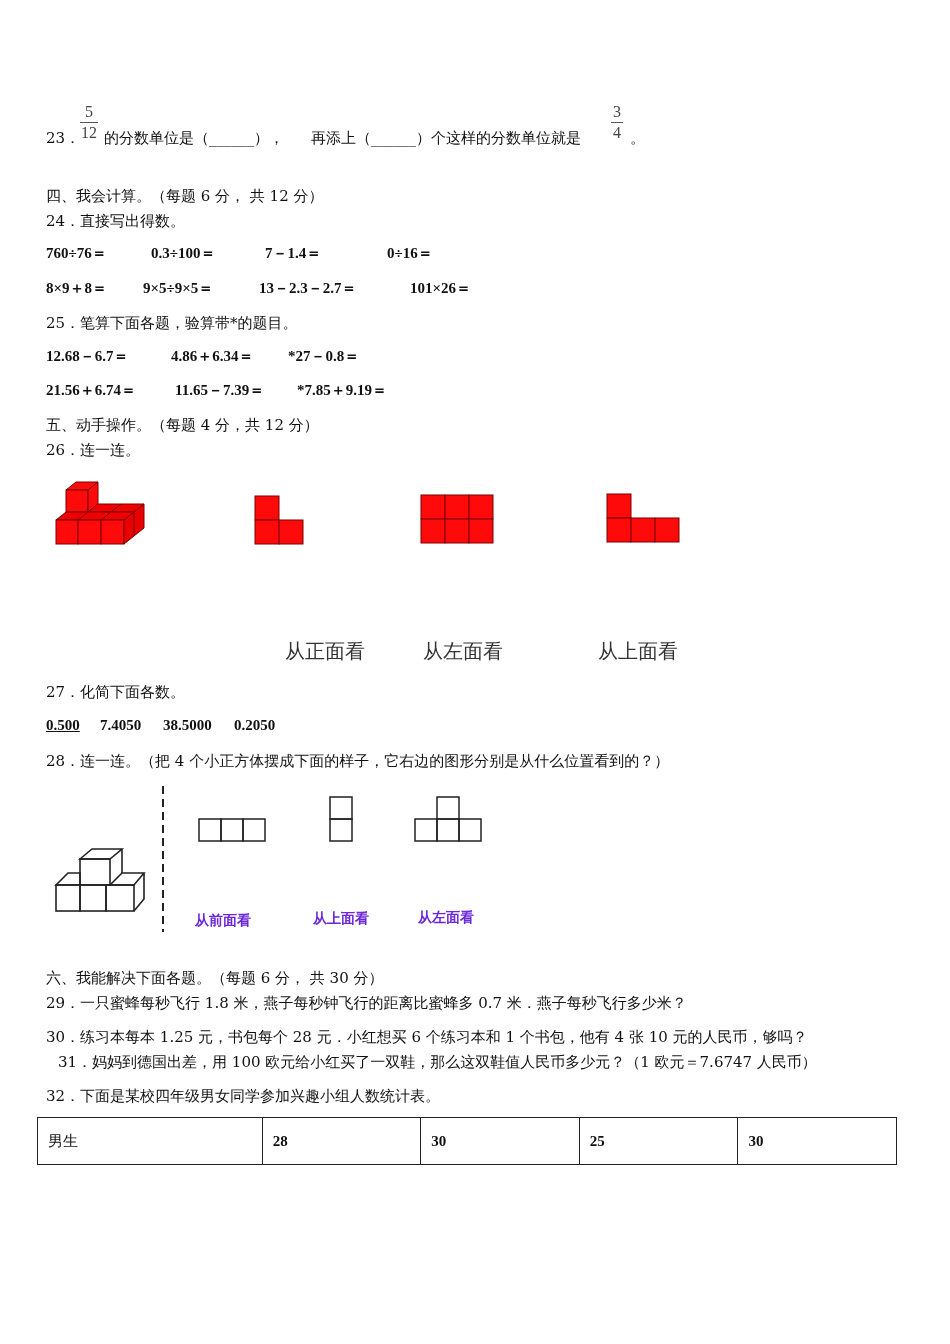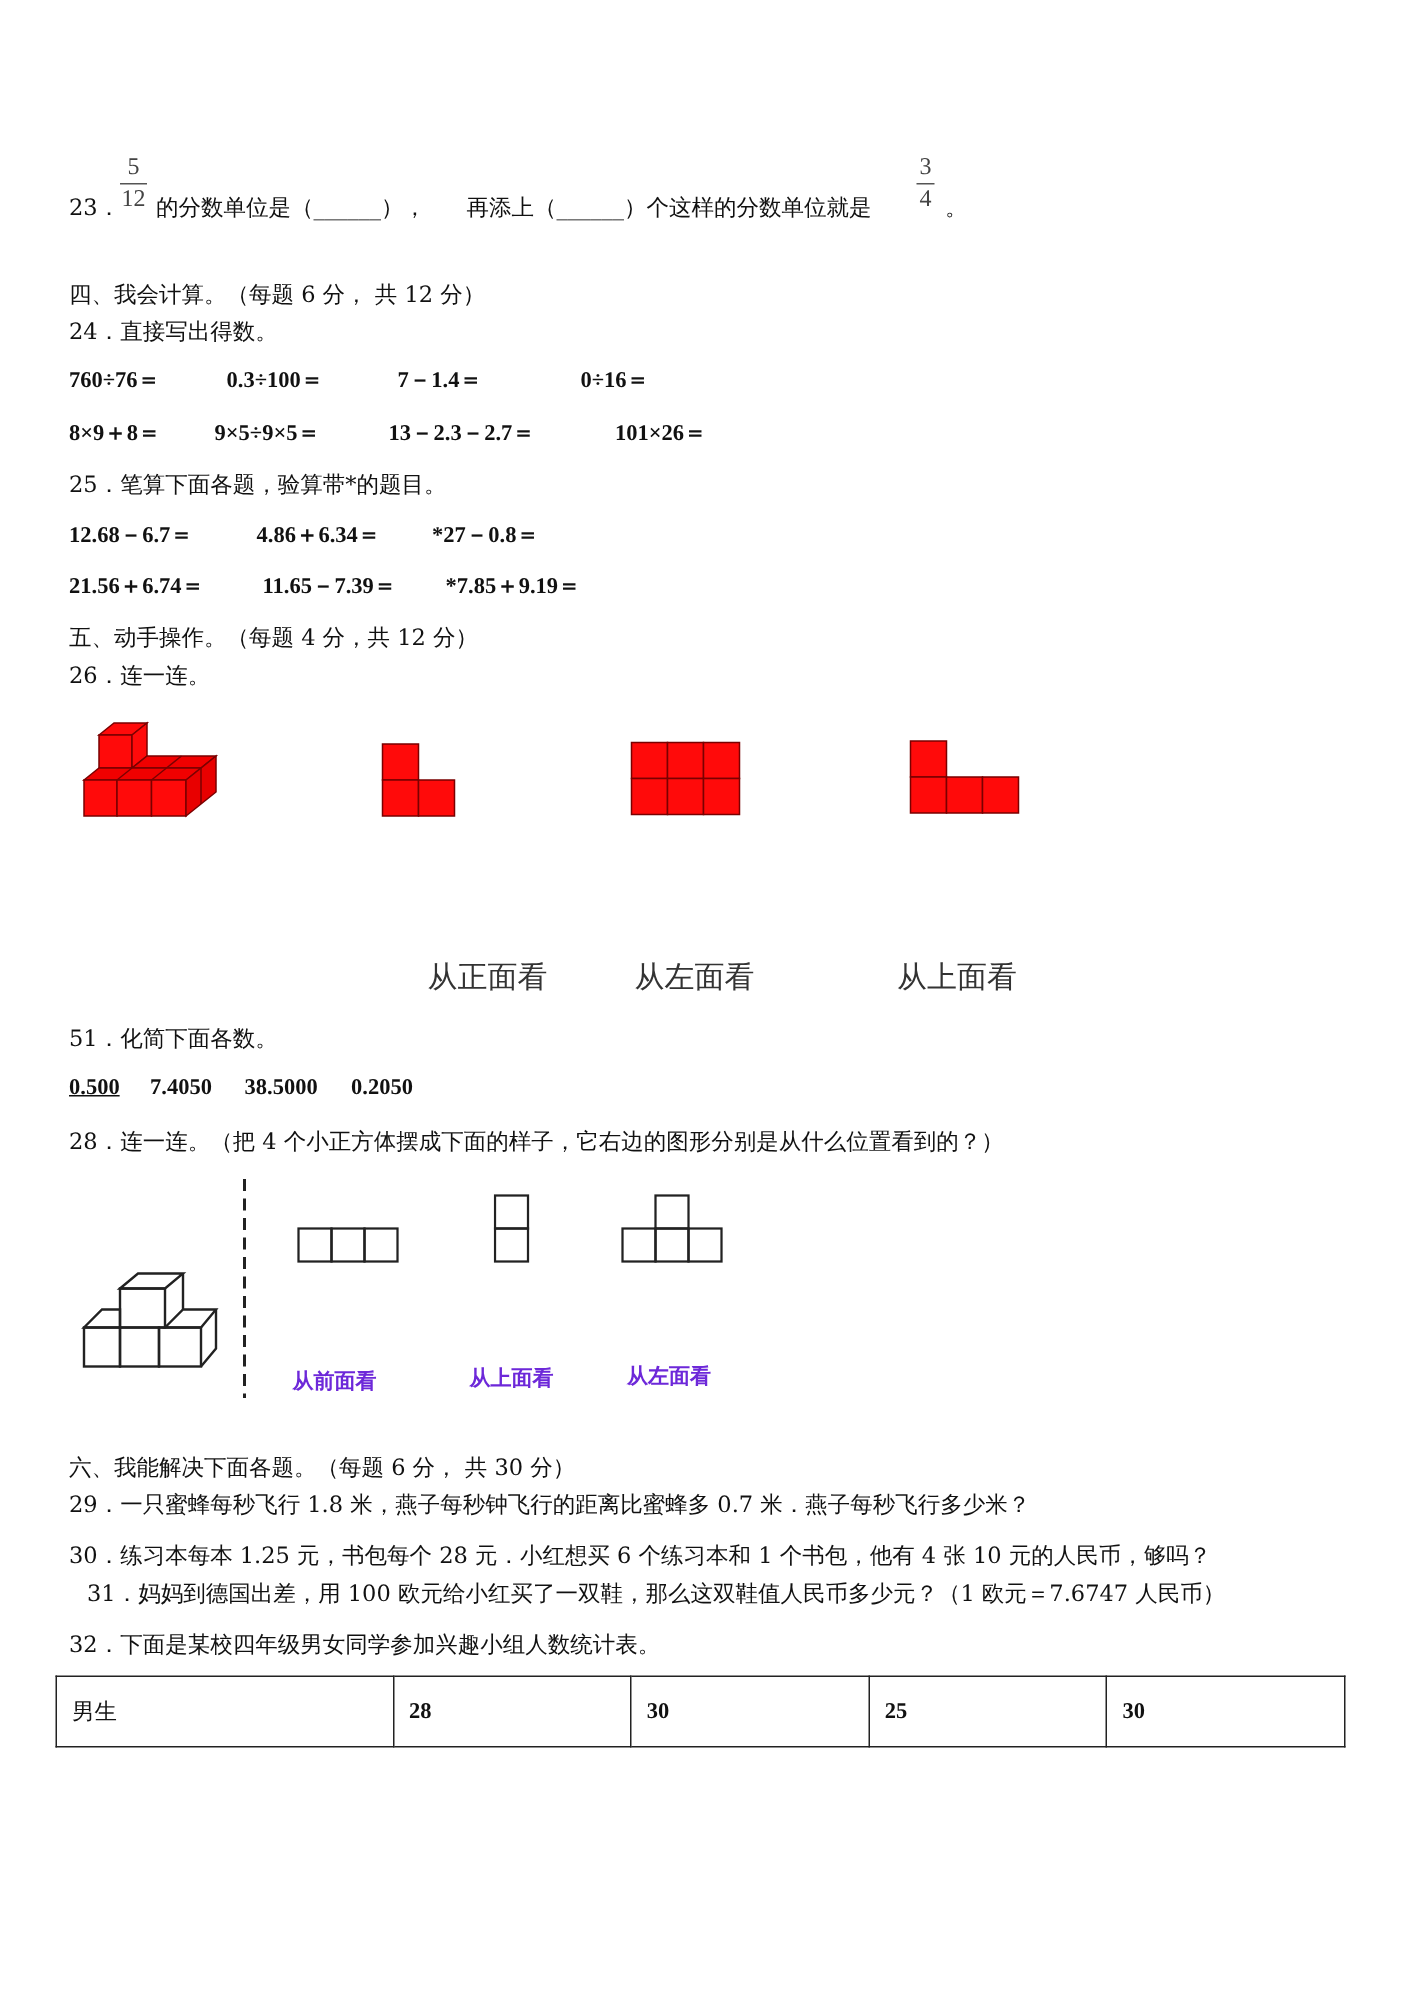--- a/index.html
+++ b/index.html
@@ -110,21 +110,21 @@
     <rect x="1" y="1" width="24" height="24"></rect>
     <rect x="1" y="25" width="24" height="24"></rect>
       <rect x="25" y="25" width="24" height="24"></rect>
       <rect x="49" y="25" width="24" height="24"></rect>
   </g>
 </svg>
 <div class="abs caption" style="left:260px;top:638px;margin-left:25px;">从正面看</div>
 <div class="abs caption" style="left:423px;top:638px;">从左面看</div>
 <div class="abs caption" style="left:598px;top:638px;">从上面看</div>
 
-<div class="abs txt" style="left:46px;top:682px;">51．化简下面各数。</div>
+<div class="abs txt" style="left:46px;top:682px;">27．化简下面各数。</div>
 <div class="math-row">
   <span class="bold" style="left:46px;top:717px;text-decoration:underline;">0.500</span>
   <span class="bold" style="left:100px;top:717px;">7.4050</span>
   <span class="bold" style="left:163px;top:717px;">38.5000</span>
   <span class="bold" style="left:234px;top:717px;">0.2050</span>
 </div>
 
 <div class="abs txt" style="left:46px;top:751px;">28．连一连。（把 4 个小正方体摆成下面的样子，它右边的图形分别是从什么位置看到的？）</div>
 <svg class="abs" style="left:52px;top:843px;" width="98" height="72" viewBox="0 0 98 72">
   <g fill="none" stroke="#222" stroke-width="1.6">

